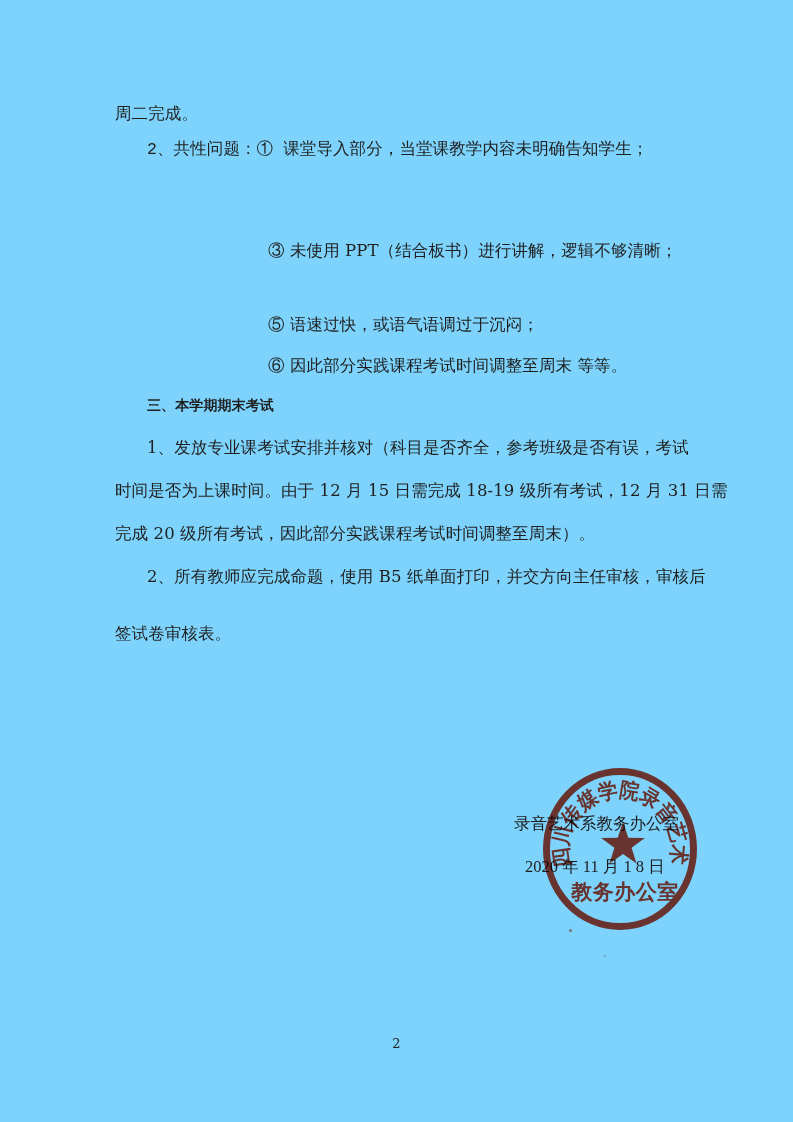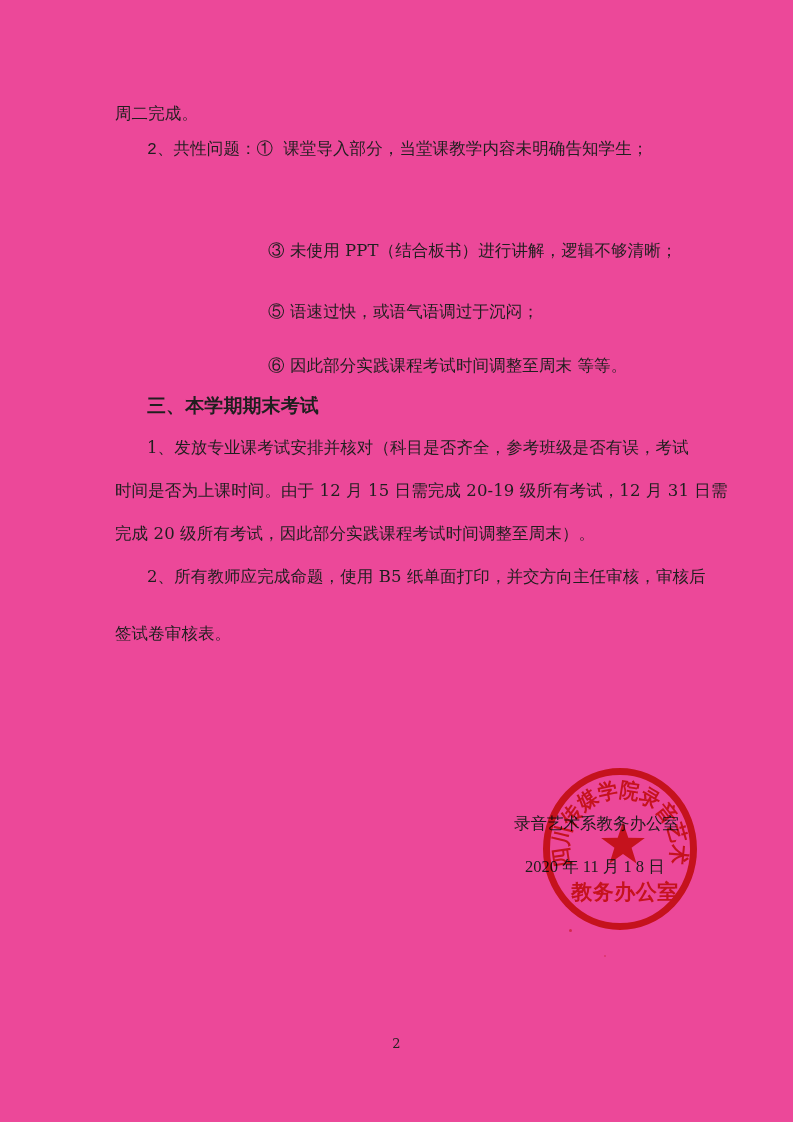--- a/index.html
+++ b/index.html
@@ -1,32 +1,32 @@
 <!DOCTYPE html>
 <html><head>
 <meta charset="utf-8">
 <style>
   html, body { margin: 0; padding: 0; background: #ffffff; }
   .page {
     position: relative;
     width: 793px;
     height: 1122px;
-    background: #ec4899;
+    background: #7dd3fc;
     overflow: hidden;
     font-family: "DejaVu Serif", "Liberation Serif", serif;
     color: #1f1f1f;
   }
   .line {
     position: absolute;
     font-size: 16.5px;
     line-height: 20px;
     white-space: pre;
     letter-spacing: 0.1px;
   }
-  .line.bold { font-weight: bold; font-size: 19px; }
+  .line.bold { font-weight: bold; font-size: 14px; }
   .signature-line {
     position: absolute;
     font-size: 16.5px;
     line-height: 20px;
     white-space: pre;
     color: #1c1c1c;
     z-index: 1;
     font-family: Liberation Serif, serif;
   }
   .seal {
@@ -57,25 +57,25 @@
   }
 </style>
 </head>
 <body>
 
 <div class="page">
 
   <div class="line" style="left:115px; top:104px;">周二完成。</div>
   <div class="line" style="left:147px; top:140px;font-family:Liberation Mono, monospace;">2、共性问题：① 课堂导入部分，当堂课教学内容未明确告知学生；</div>
   <div class="line" style="left:268px; top:241px;">③ 未使用 PPT（结合板书）进行讲解，逻辑不够清晰；</div>
-  <div class="line" style="left:268px; top:302px;">⑤ 语速过快，或语气语调过于沉闷；</div>
+  <div class="line" style="left:268px; top:315px;">⑤ 语速过快，或语气语调过于沉闷；</div>
   <div class="line" style="left:268px; top:356px;">⑥ 因此部分实践课程考试时间调整至周末 等等。</div>
   <div class="line bold" style="left:147px; top:395px;">三、本学期期末考试</div>
   <div class="line" style="left:147px; top:438px;">1、发放专业课考试安排并核对（科目是否齐全，参考班级是否有误，考试</div>
-  <div class="line" style="left:115px; top:481px;">时间是否为上课时间。由于 12 月 15 日需完成 20-19 级所有考试，12 月 31 日需</div>
+  <div class="line" style="left:115px; top:481px;">时间是否为上课时间。由于 12 月 15 日需完成 18-19 级所有考试，12 月 31 日需</div>
   <div class="line" style="left:115px; top:524px;">完成 20 级所有考试，因此部分实践课程考试时间调整至周末）。</div>
   <div class="line" style="left:147px; top:567px;">2、所有教师应完成命题，使用 B5 纸单面打印，并交方向主任审核，审核后</div>
   <div class="line" style="left:115px; top:624px;">签试卷审核表。</div>
 
   <div class="signature-line" style="left:514px; top:814px;">录音艺术系教务办公室</div>
   <div class="signature-line" style="left:525px; top:857px;">2020 年 11 月 1 8 日</div>
 
   <svg class="seal" viewBox="-85 -89 170 178" xmlns="http://www.w3.org/2000/svg">
     <defs>
       <path id="seal-arc" d="M -48.9 17.8 A 52 52 0 1 1 48.9 17.8" fill="none"></path>

